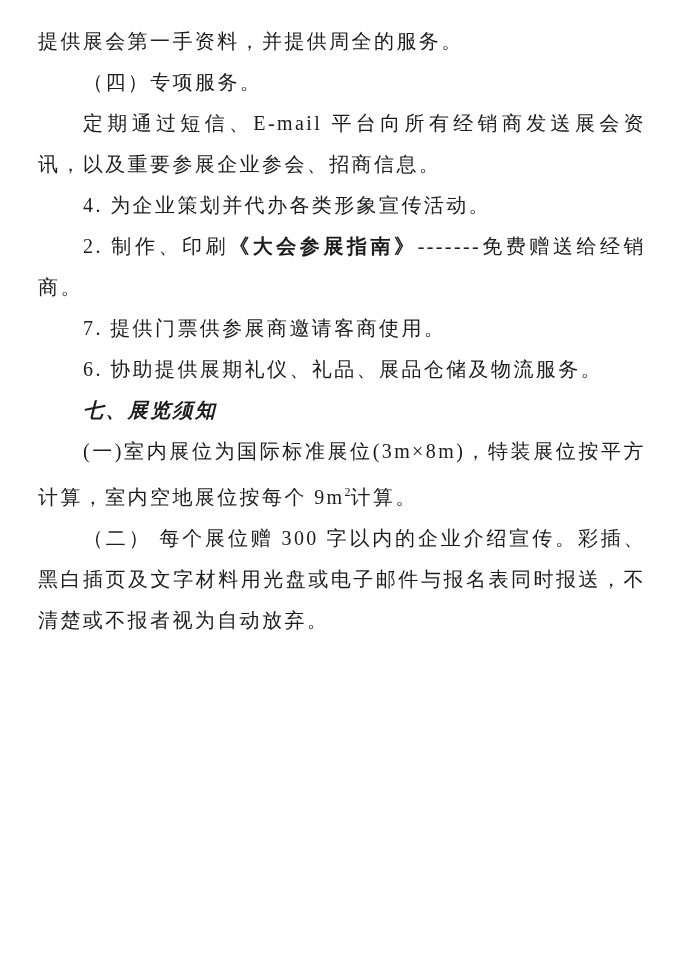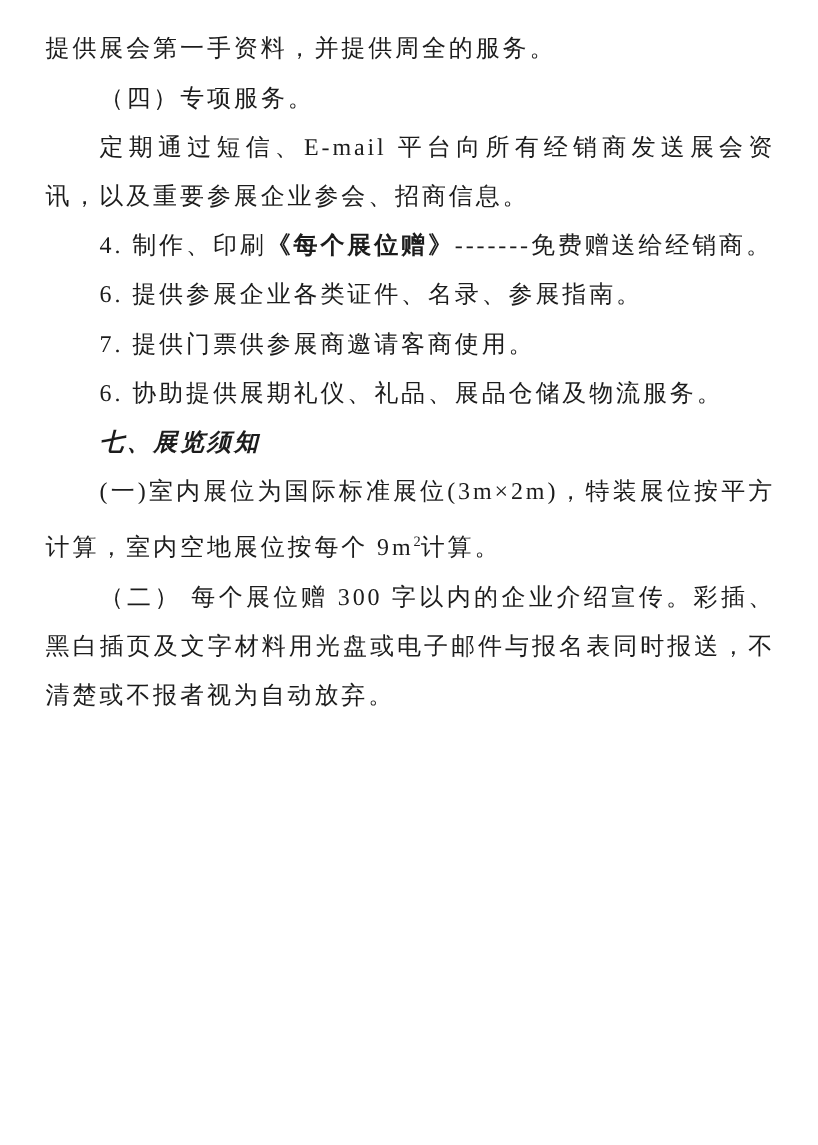--- a/index.html
+++ b/index.html
@@ -44,21 +44,21 @@
   }
 </style>
 </head>
 <body>
 
 <div class="page">
   <div id="paragraphs">
       <p class="para"><span class="">提供展会第一手资料，并提供周全的服务。</span></p>
       <p class="para indent"><span class="">（四）专项服务。</span></p>
       <p class="para indent"><span class="">定期通过短信、E-mail 平台向所有经销商发送展会资讯，以及重要参展企业参会、招商信息。</span></p>
-      <p class="para indent"><span class="">4. 制作、印刷</span><span class="seg-bold ">《每个展位赠》</span><span class="">-------免费赠送给经销商。</span></p>
-      <p class="para indent"><span class="">6. 提供参展企业各类证件、名录、参展指南。</span></p>
+      <p class="para indent"><span class="">4. 为企业策划并代办各类形象宣传活动。</span></p>
+      <p class="para indent"><span class="">2. 制作、印刷</span><span class="seg-bold ">《大会参展指南》</span><span class="">-------免费赠送给经销商。</span></p>
       <p class="para indent"><span class="">7. 提供门票供参展商邀请客商使用。</span></p>
       <p class="para indent"><span class="">6. 协助提供展期礼仪、礼品、展品仓储及物流服务。</span></p>
       <p class="para indent heading"><span class="seg-bold ">七、展览须知</span></p>
-      <p class="para indent"><span class="">(一)室内展位为国际标准展位(3m×2m)，特装展位按平方计算，室内空地展位按每个 9m</span><sup class="seg-sup">2</sup><span class="">计算。</span></p>
+      <p class="para indent"><span class="">(一)室内展位为国际标准展位(3m×8m)，特装展位按平方计算，室内空地展位按每个 9m</span><sup class="seg-sup">2</sup><span class="">计算。</span></p>
       <p class="para indent"><span class="">（二） 每个展位赠 300 字以内的企业介绍宣传。彩插、黑白插页及文字材料用光盘或电子邮件与报名表同时报送，不清楚或不报者视为自动放弃。</span></p>
     </div>
 </div>
 
 </body></html>

